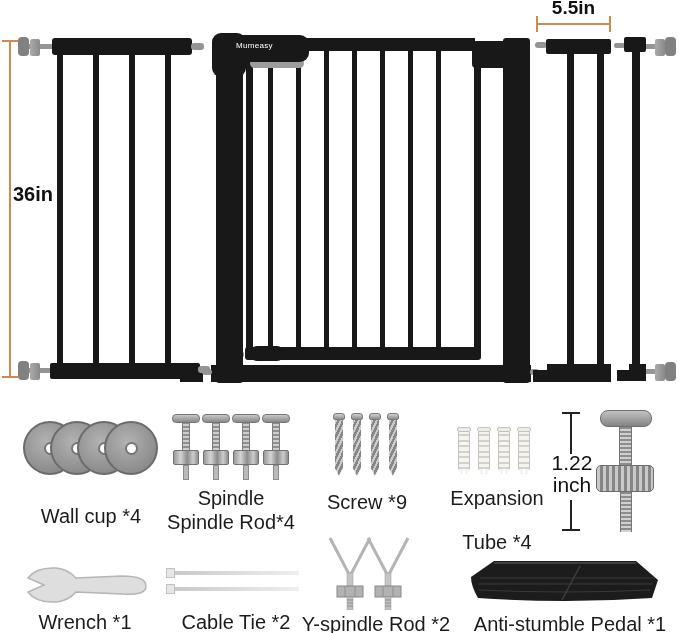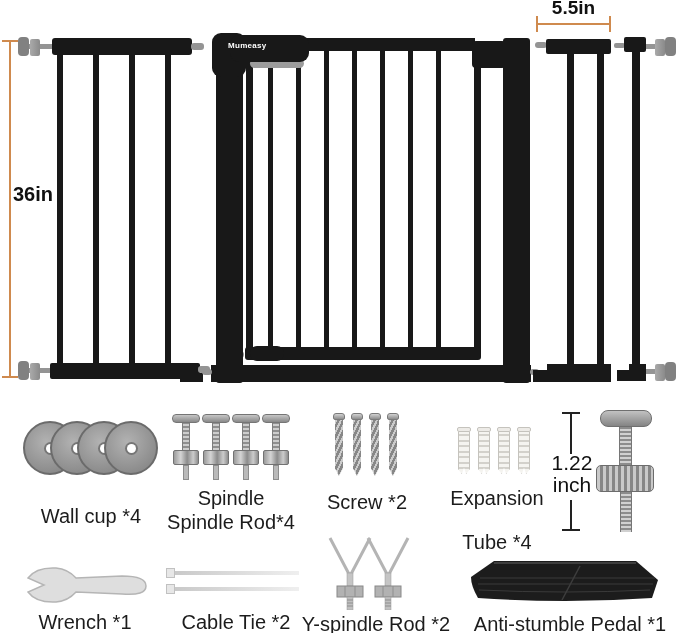--- a/index.html
+++ b/index.html
@@ -89,21 +89,21 @@
   .kdim-label{position:absolute;left:548px;top:452px;width:48px;text-align:center;
               font-size:21px;line-height:22px;color:#111;}
 
   
   .ctie{position:absolute;width:134px;height:10px;}
   .ctie i{position:absolute;display:block;}
   .ctie .head{left:0;top:0;width:9px;height:10px;background:#e7e7e7;border:1px solid #c1c1c1;}
   .ctie .strap{left:9px;top:3px;width:124px;height:4px;
                background:linear-gradient(90deg,#c9c9c9,#efefef);}
 
-  .brand{position:absolute;left:228px;top:41px;font-size:8px;font-weight:bold;color:#fff;
+  .brand{position:absolute;left:236px;top:41px;font-size:8px;font-weight:normal;color:#fff;
          letter-spacing:.3px;}
 </style>
 </head>
 <body>
 
 <div id="canvas">
 
   <div class="hdim" style="left:536px;width:75px;">
     <div class="hdim-label">5.5in</div>
     <div class="hdim-line"></div>
@@ -225,21 +225,21 @@
         <i class="body"></i>
       </span>
     <span class="screw" style="left:367px;top:413px;">
         <i class="head"></i>
         <i class="body"></i>
       </span>
     <span class="screw" style="left:385px;top:413px;">
         <i class="head"></i>
         <i class="body"></i>
       </span>
-    <div class="plabel" style="left:367px;top:490px;">Screw *2</div>
+    <div class="plabel" style="left:367px;top:490px;">Screw *9</div>
   </div>
 
   <div>
     <span class="etube" style="left:457px;top:427px;">
         <i class="collar"></i>
         <i class="body"></i>
       </span>
     <span class="etube" style="left:477px;top:427px;">
         <i class="collar"></i>
         <i class="body"></i>

